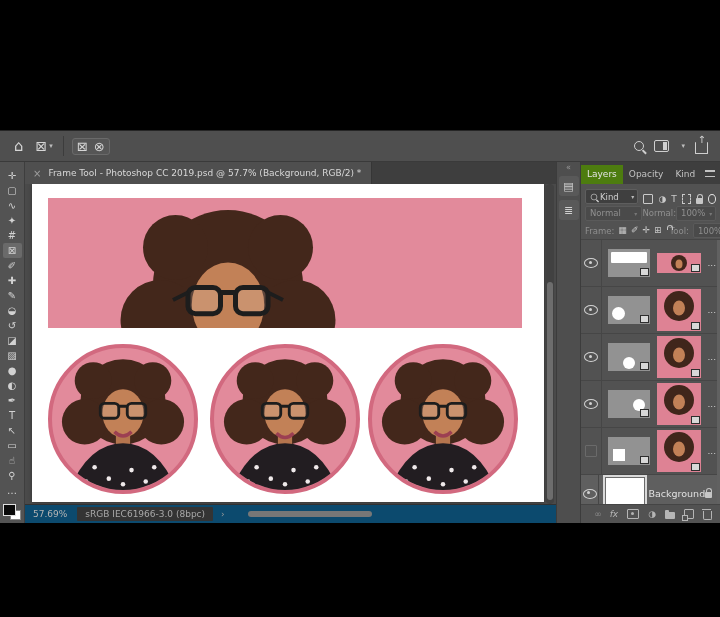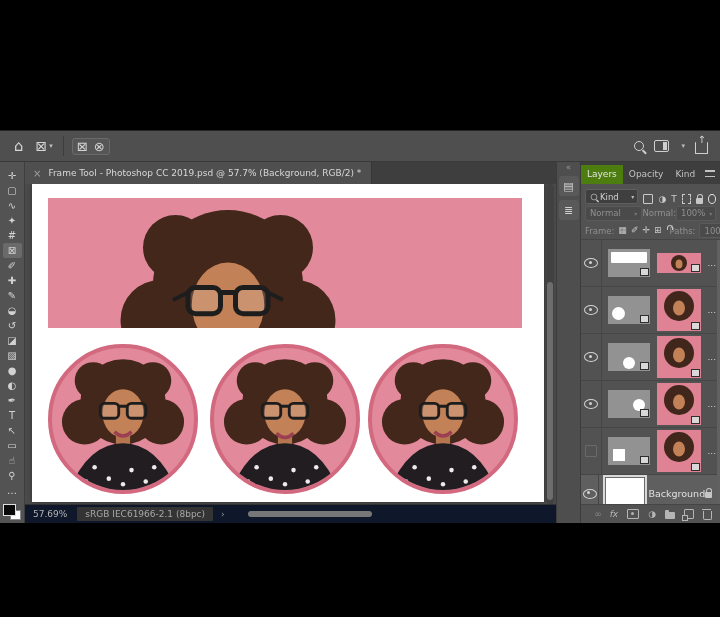--- a/index.html
+++ b/index.html
@@ -54,21 +54,21 @@
   .banner{position:absolute;left:16px;top:14px;width:474px;height:130px;background:#e28a9b;overflow:hidden;}
   .banner svg{position:absolute;left:55px;top:-8px;}
   .photo-circle{position:absolute;width:150px;height:150px;border-radius:50%;background:#e28a9b;
                 border:4px solid #d2697f;box-sizing:border-box;overflow:hidden;top:160px;}
   .photo-circle svg{position:absolute;left:0;top:0;width:142px;height:142px;}
   .c1{left:16px;} .c2{left:178px;} .c3{left:336px;}
   .vscroll{position:absolute;right:2px;top:0;bottom:0;width:8px;background:#414141;border-radius:4px;}
   .vthumb{position:absolute;left:1px;right:1px;top:98px;height:218px;background:#6d6d6d;border-radius:3px;}
 
   
-  .status-bar{height:18px;background:#0f172a;display:flex;align-items:center;font-size:9px;
+  .status-bar{height:18px;background:#0c4a6e;display:flex;align-items:center;font-size:9px;
               color:#b4b4b4;position:relative;border-top:1px solid #323232;}
   .zoom-level{margin-left:8px;}
   .profile-box{margin-left:10px;background:#343434;padding:2px 8px;border-radius:1px;color:#a8a8a8;}
   .status-chev{margin-left:8px;color:#9a9a9a;}
   .hscroll-thumb{position:absolute;left:223px;top:6px;width:124px;height:6px;border-radius:3px;background:#777;}
 
   
   .dock-strip{width:24px;background:#4e4e4e;border-left:1px solid #3c3c3c;box-sizing:border-box;
               display:flex;flex-direction:column;align-items:center;}
   .dock-collapse{font-size:8px;color:#9a9a9a;margin:1px 0 2px 0;}
@@ -322,21 +322,21 @@
               </svg>
             </div>
           </div>
           <div class="vscroll">
             <div class="vthumb"></div>
           </div>
         </div>
 
         <div class="status-bar">
           <span class="zoom-level">57.69%</span>
-          <span class="profile-box">sRGB IEC61966-2.1 (8bpc)</span>
+          <span class="profile-box">sRGB IEC61966-3.0 (8bpc)</span>
           <span class="status-chev">›</span>
           <span class="hscroll-thumb"></span>
         </div>
       </div>
 
       <div class="dock-strip">
         <span class="dock-collapse">«</span>
         <span class="dock-btn">▤</span>
         <span class="dock-btn">≣</span>
       </div>
@@ -375,21 +375,21 @@
           </span>
         </div>
 
         <div class="lock-row">
           <span>Frame:</span>
           <span class="l-ico">▦</span>
           <span class="l-ico">✐</span>
           <span class="l-ico">✛</span>
           <span class="l-ico">⊞</span>
           <span class="lock-ico"></span>
-          <span class="fill-label">Paths:</span>
+          <span class="fill-label">Tool:</span>
           <span class="drop-box pct-box" style="margin-left:0">
             <span>100%</span>
             <span class="kind-chev">▾</span>
           </span>
         </div>
 
         <div class="layers-list">
           <div class="layer-row">
             <div class="eye-cell">
                 <span class="eye"></span>

